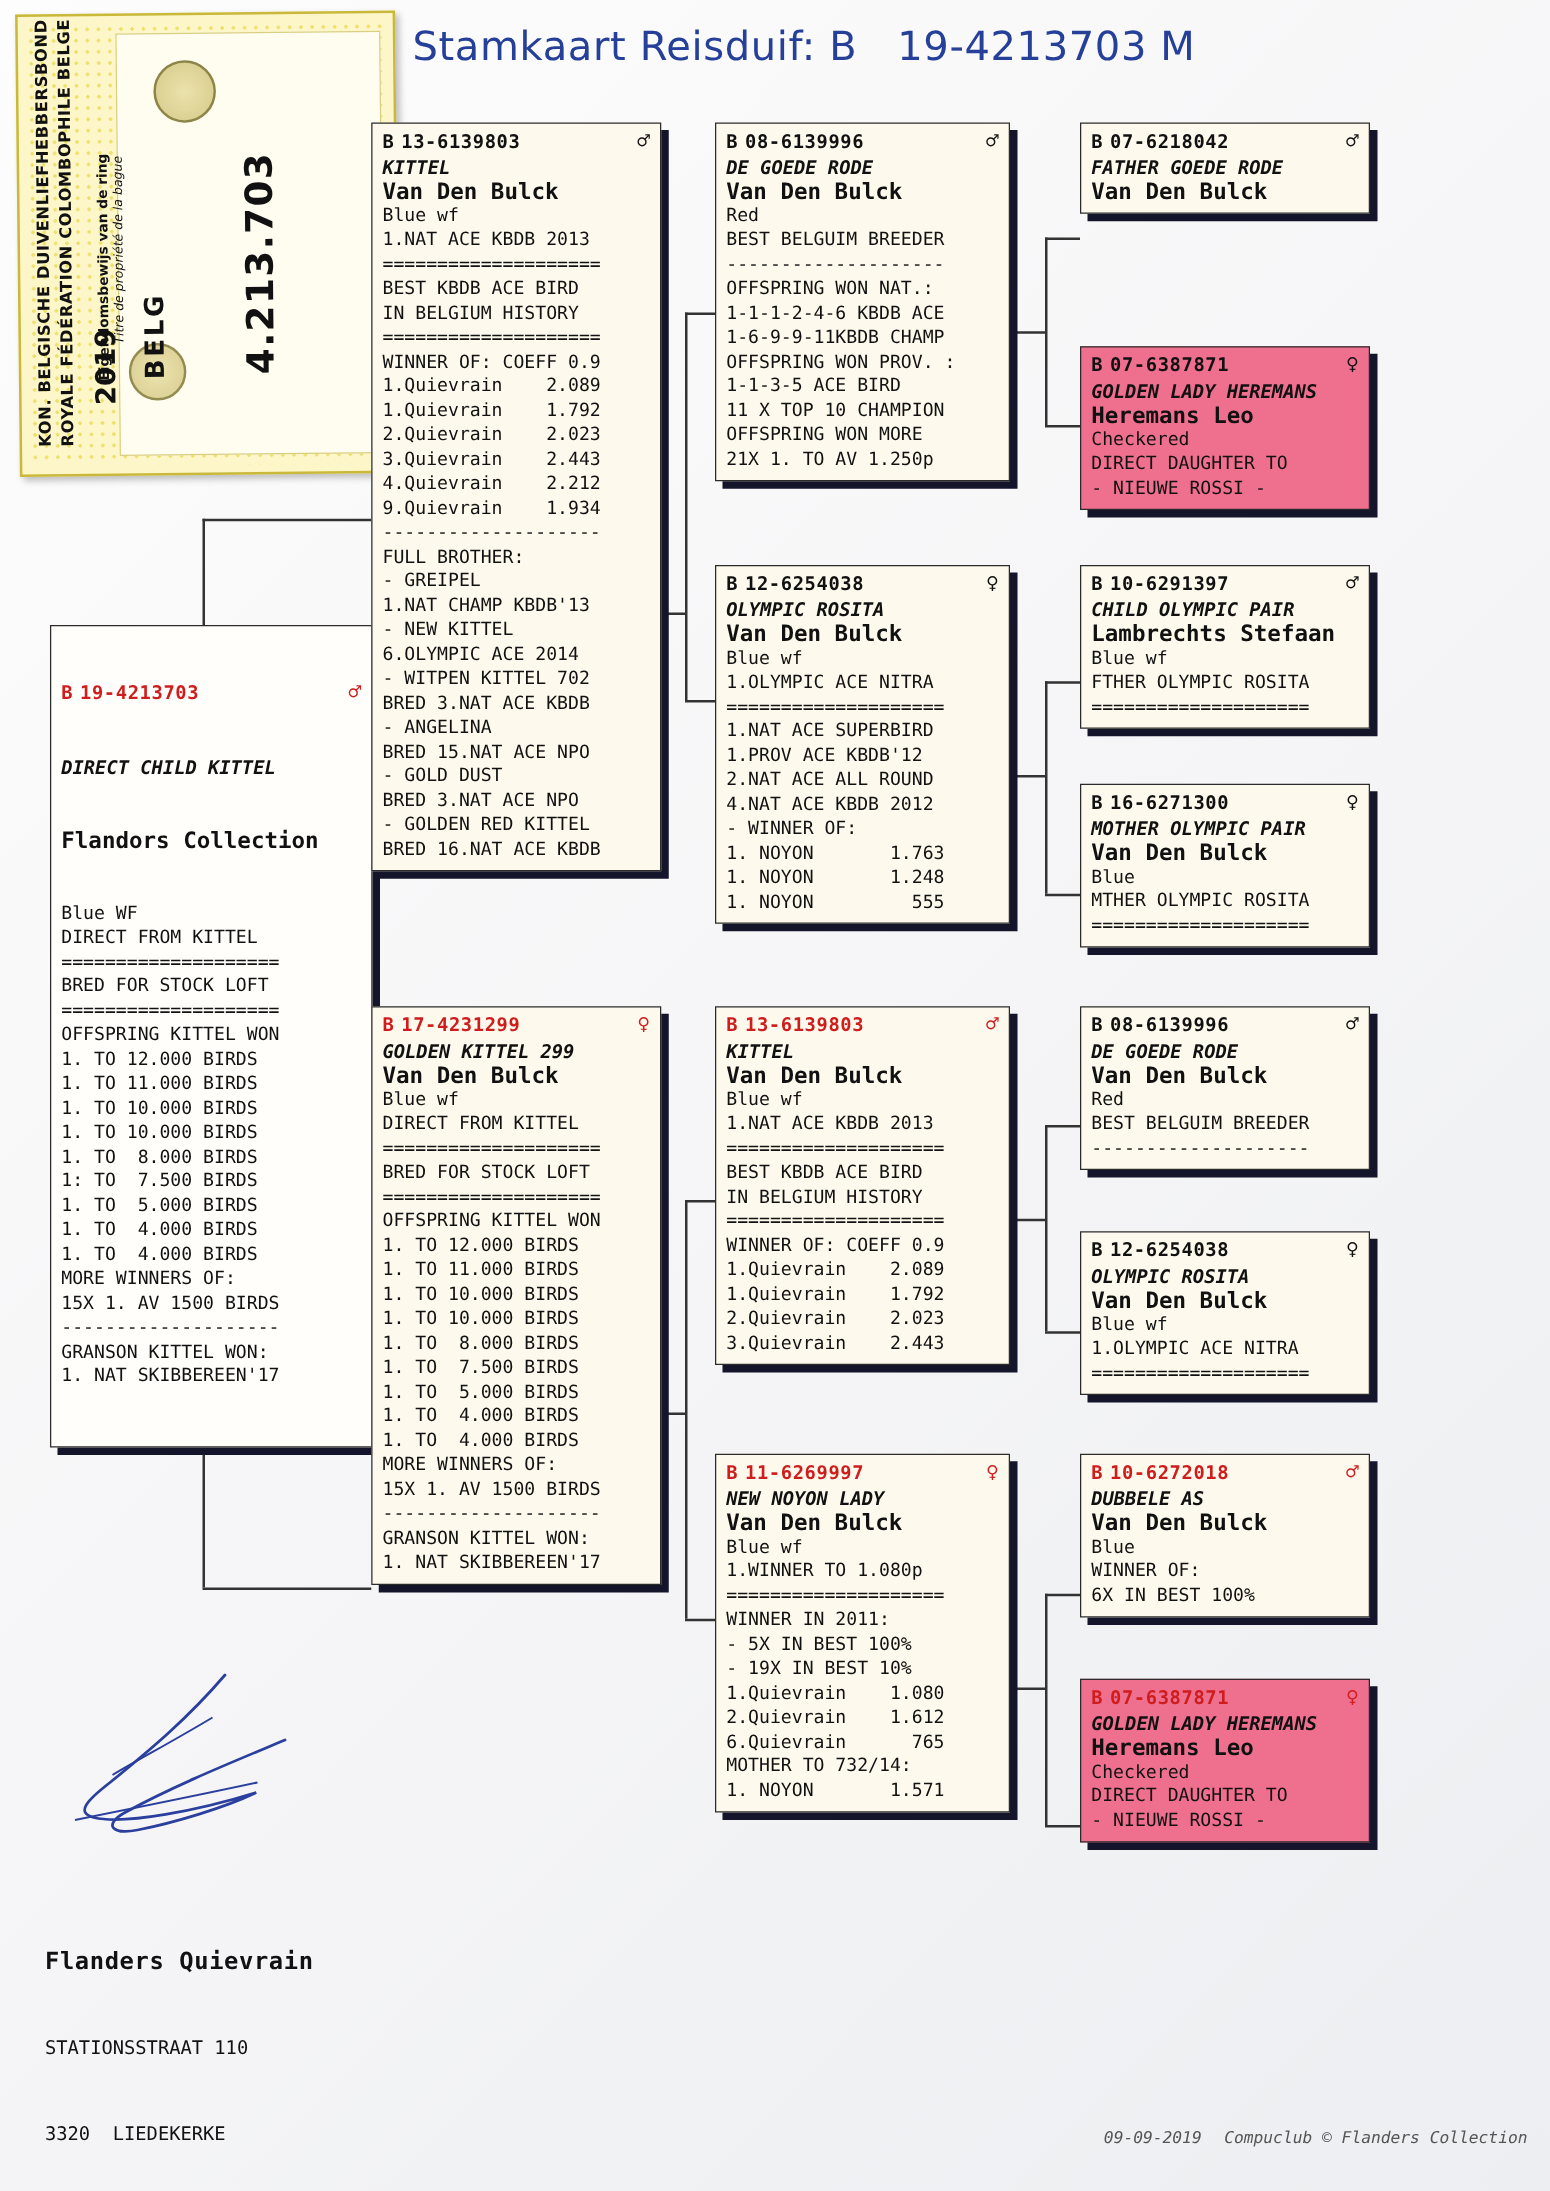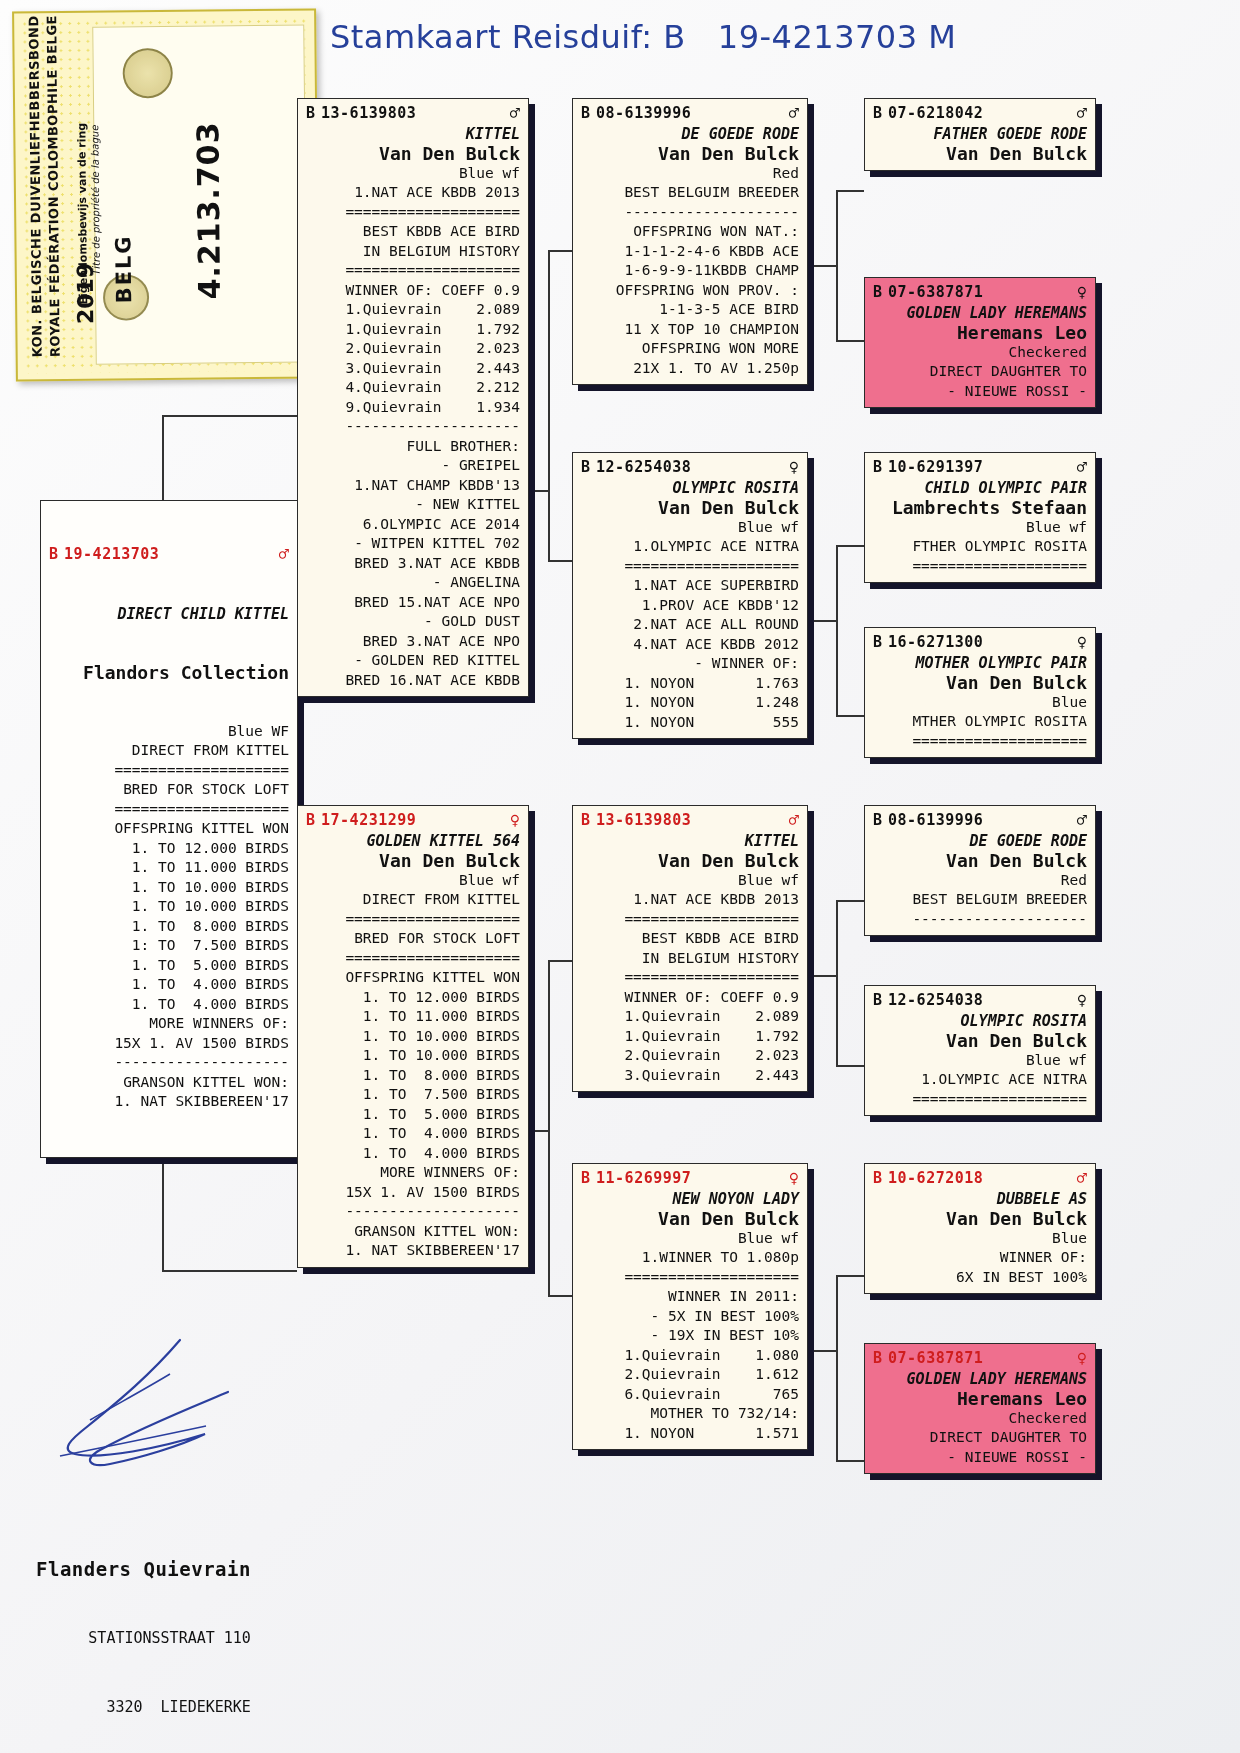--- a/index.html
+++ b/index.html
@@ -2,21 +2,21 @@
 <html><head>
 <meta charset="utf-8">
 <style>
   html,body{margin:0;padding:0;}
   body{
     width:1240px;height:1753px;position:relative;
     background:#fbfbfb;
     font-family:"DejaVu Sans Mono", monospace;
     overflow:hidden;
   }
-  .page{position:absolute;inset:0;background:linear-gradient(135deg,#fdfdfd 0%,#f4f4f6 60%,#eceef1 100%);text-align:right;}
+  .page{position:absolute;inset:0;background:linear-gradient(135deg,#fdfdfd 0%,#f4f4f6 60%,#eceef1 100%);}
 
   
   .title{
     position:absolute;left:330px;top:18px;
     font-family:"DejaVu Sans", sans-serif;
     font-size:32px;color:#26409a;letter-spacing:.5px;white-space:pre;
   }
 
   
   .ringcard{
@@ -217,21 +217,21 @@
 1. NOYON       1.763
 1. NOYON       1.248
 1. NOYON         555</div></div>
   <div class="box" style="left:864px;top:452px;width:232px;"><div class="hdr"><span class="b black">B</span><span class="ring black">10-6291397</span><span class="sex black">♂</span></div><div class="nm">CHILD OLYMPIC PAIR</div><div class="own">Lambrechts Stefaan</div><div class="ln">Blue wf
 FTHER OLYMPIC ROSITA
 ====================</div></div>
   <div class="box" style="left:864px;top:627px;width:232px;"><div class="hdr"><span class="b black">B</span><span class="ring black">16-6271300</span><span class="sex black">♀</span></div><div class="nm">MOTHER OLYMPIC PAIR</div><div class="own">Van Den Bulck</div><div class="ln">Blue
 MTHER OLYMPIC ROSITA
 ====================</div></div>
 
-  <div class="box" style="left:297px;top:805px;width:232px;"><div class="hdr"><span class="b">B</span><span class="ring">17-4231299</span><span class="sex">♀</span></div><div class="nm">GOLDEN KITTEL 564</div><div class="own">Van Den Bulck</div><div class="ln">Blue wf
+  <div class="box" style="left:297px;top:805px;width:232px;"><div class="hdr"><span class="b">B</span><span class="ring">17-4231299</span><span class="sex">♀</span></div><div class="nm">GOLDEN KITTEL 299</div><div class="own">Van Den Bulck</div><div class="ln">Blue wf
 DIRECT FROM KITTEL
 ====================
 BRED FOR STOCK LOFT
 ====================
 OFFSPRING KITTEL WON
 1. TO 12.000 BIRDS
 1. TO 11.000 BIRDS
 1. TO 10.000 BIRDS
 1. TO 10.000 BIRDS
 1. TO  8.000 BIRDS
@@ -288,14 +288,17 @@
 
   <div class="foot">
     <div class="fc">Flanders Quievrain</div>
     <div>STATIONSSTRAAT 110</div>
     <div>3320  LIEDEKERKE</div>
     
     
     
   </div>
 
+  <div class="credit">
+    <span class="dt">09-09-2019</span><span>Compuclub © Flanders Collection</span>
+  </div>
 
 </div>
 
 </body></html>

